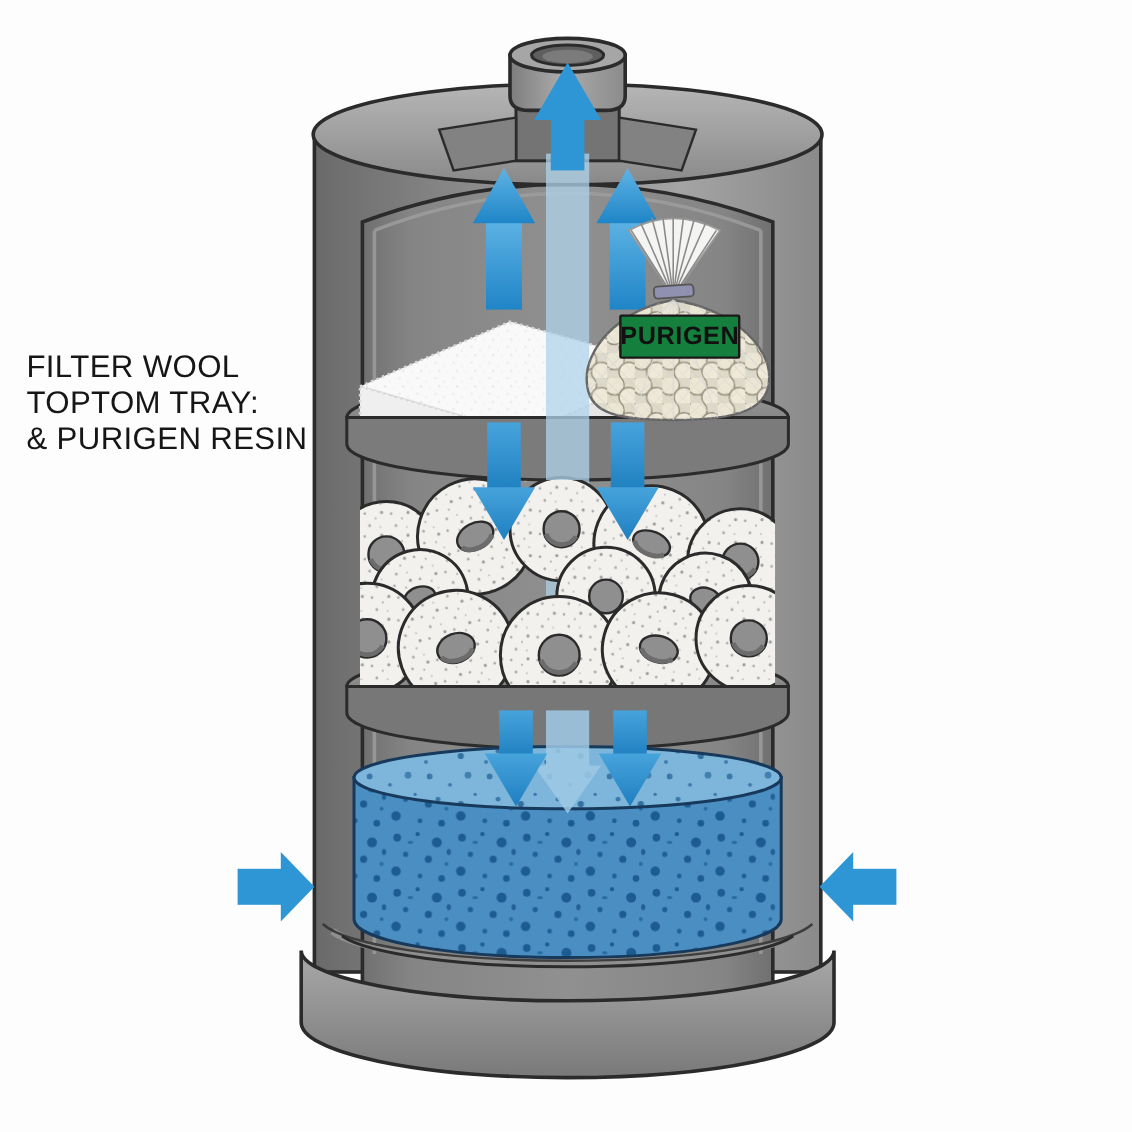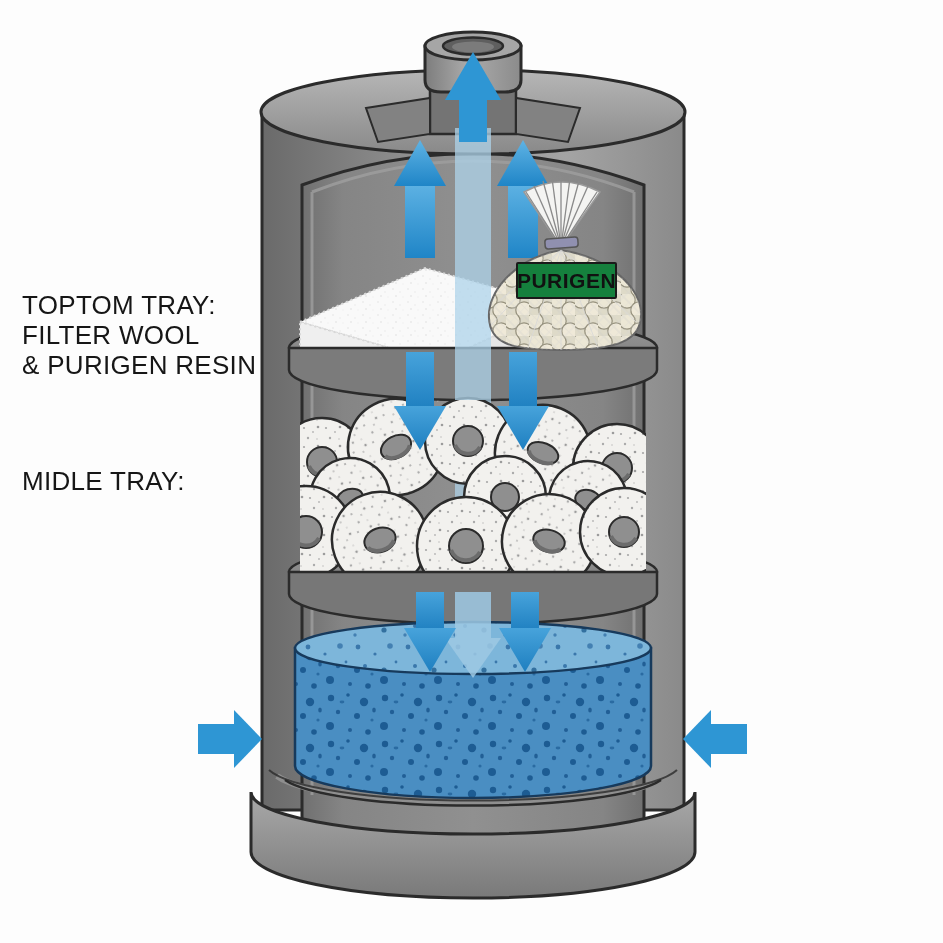--- a/index.html
+++ b/index.html
@@ -312,25 +312,24 @@
     <rect x="198" y="724" width="40" height="30" fill="#2E96D4"></rect>
     <polygon points="262,739 234,710 234,768" fill="#2E96D4"></polygon>
   </g>
   <g>
     <rect x="707" y="724" width="40" height="30" fill="#2E96D4"></rect>
     <polygon points="683,739 711,710 711,768" fill="#2E96D4"></polygon>
   </g>
 </svg>
 
 <div class="label-block label-top">
+  <div>FILTER WOOL</div>
   <div>TOPTOM TRAY:</div>
-  <div>FILTER WOOL</div>
   <div>&amp; PURIGEN RESIN</div>
 </div>
 
 <div class="label-block label-middle">
-  <div>MIDLE TRAY:</div>
 </div>
 
 
 <div class="purigen-label">PURIGEN</div>
 
 </div>
 
 </body></html>

